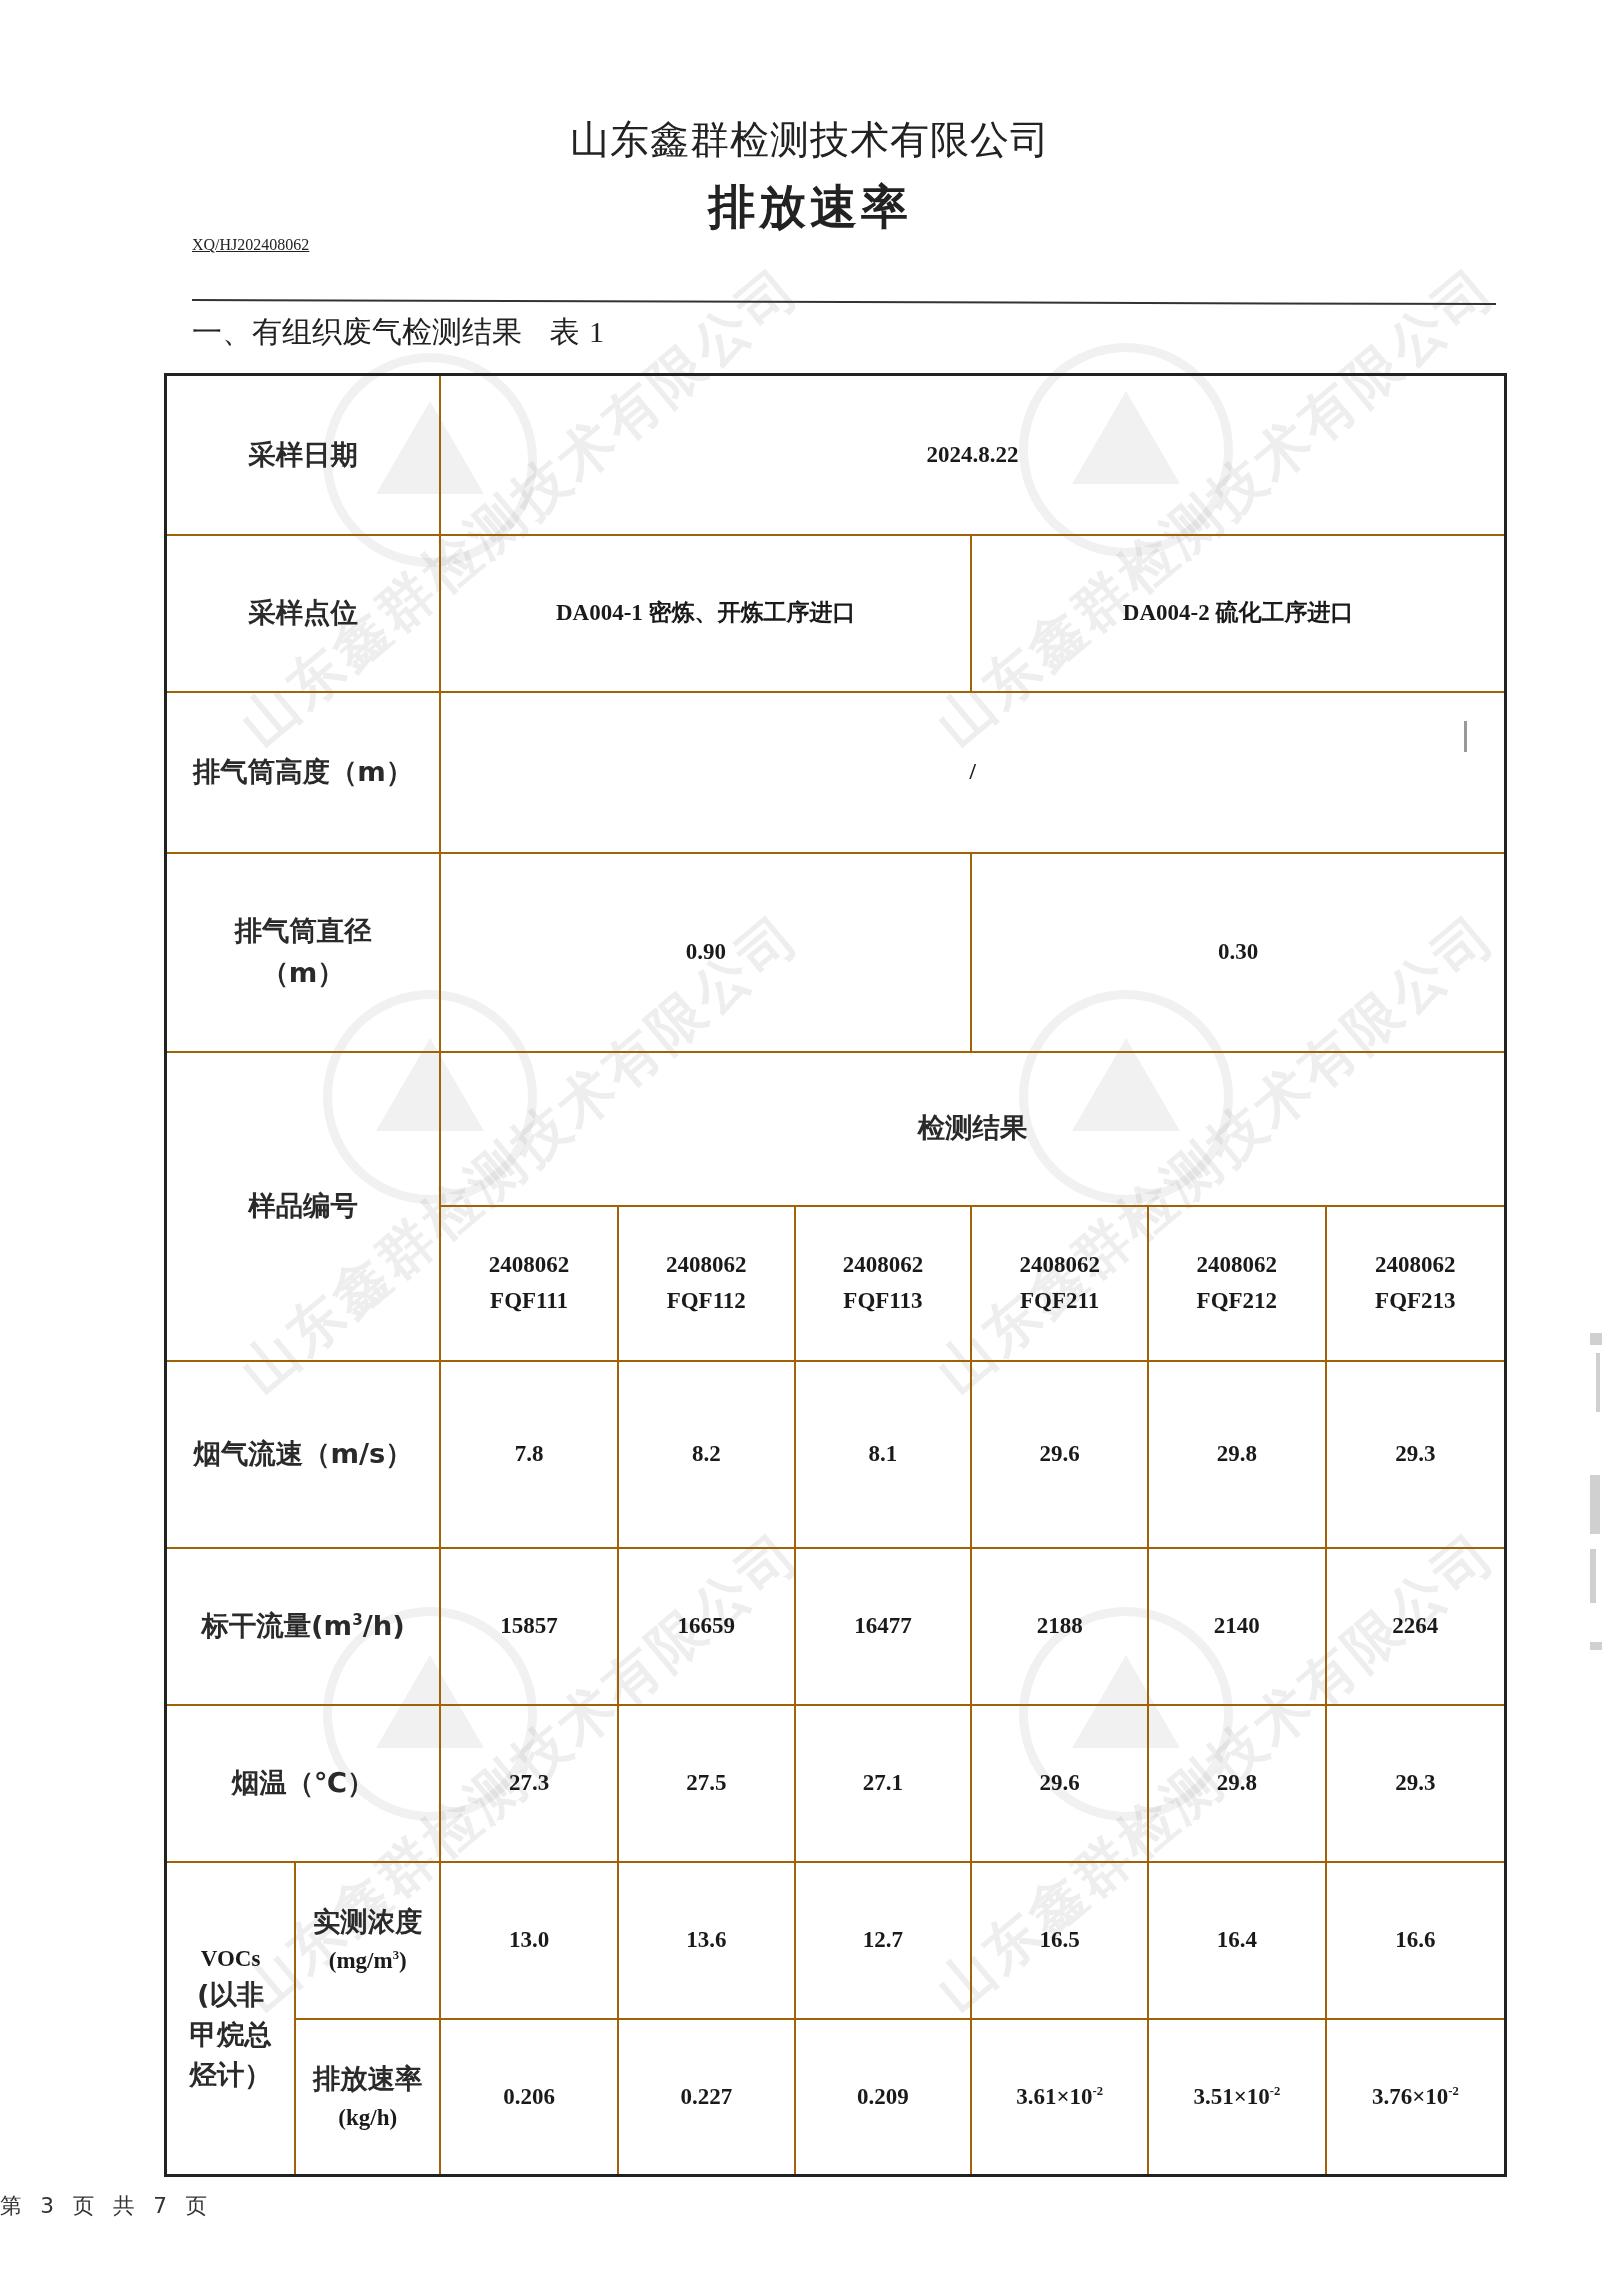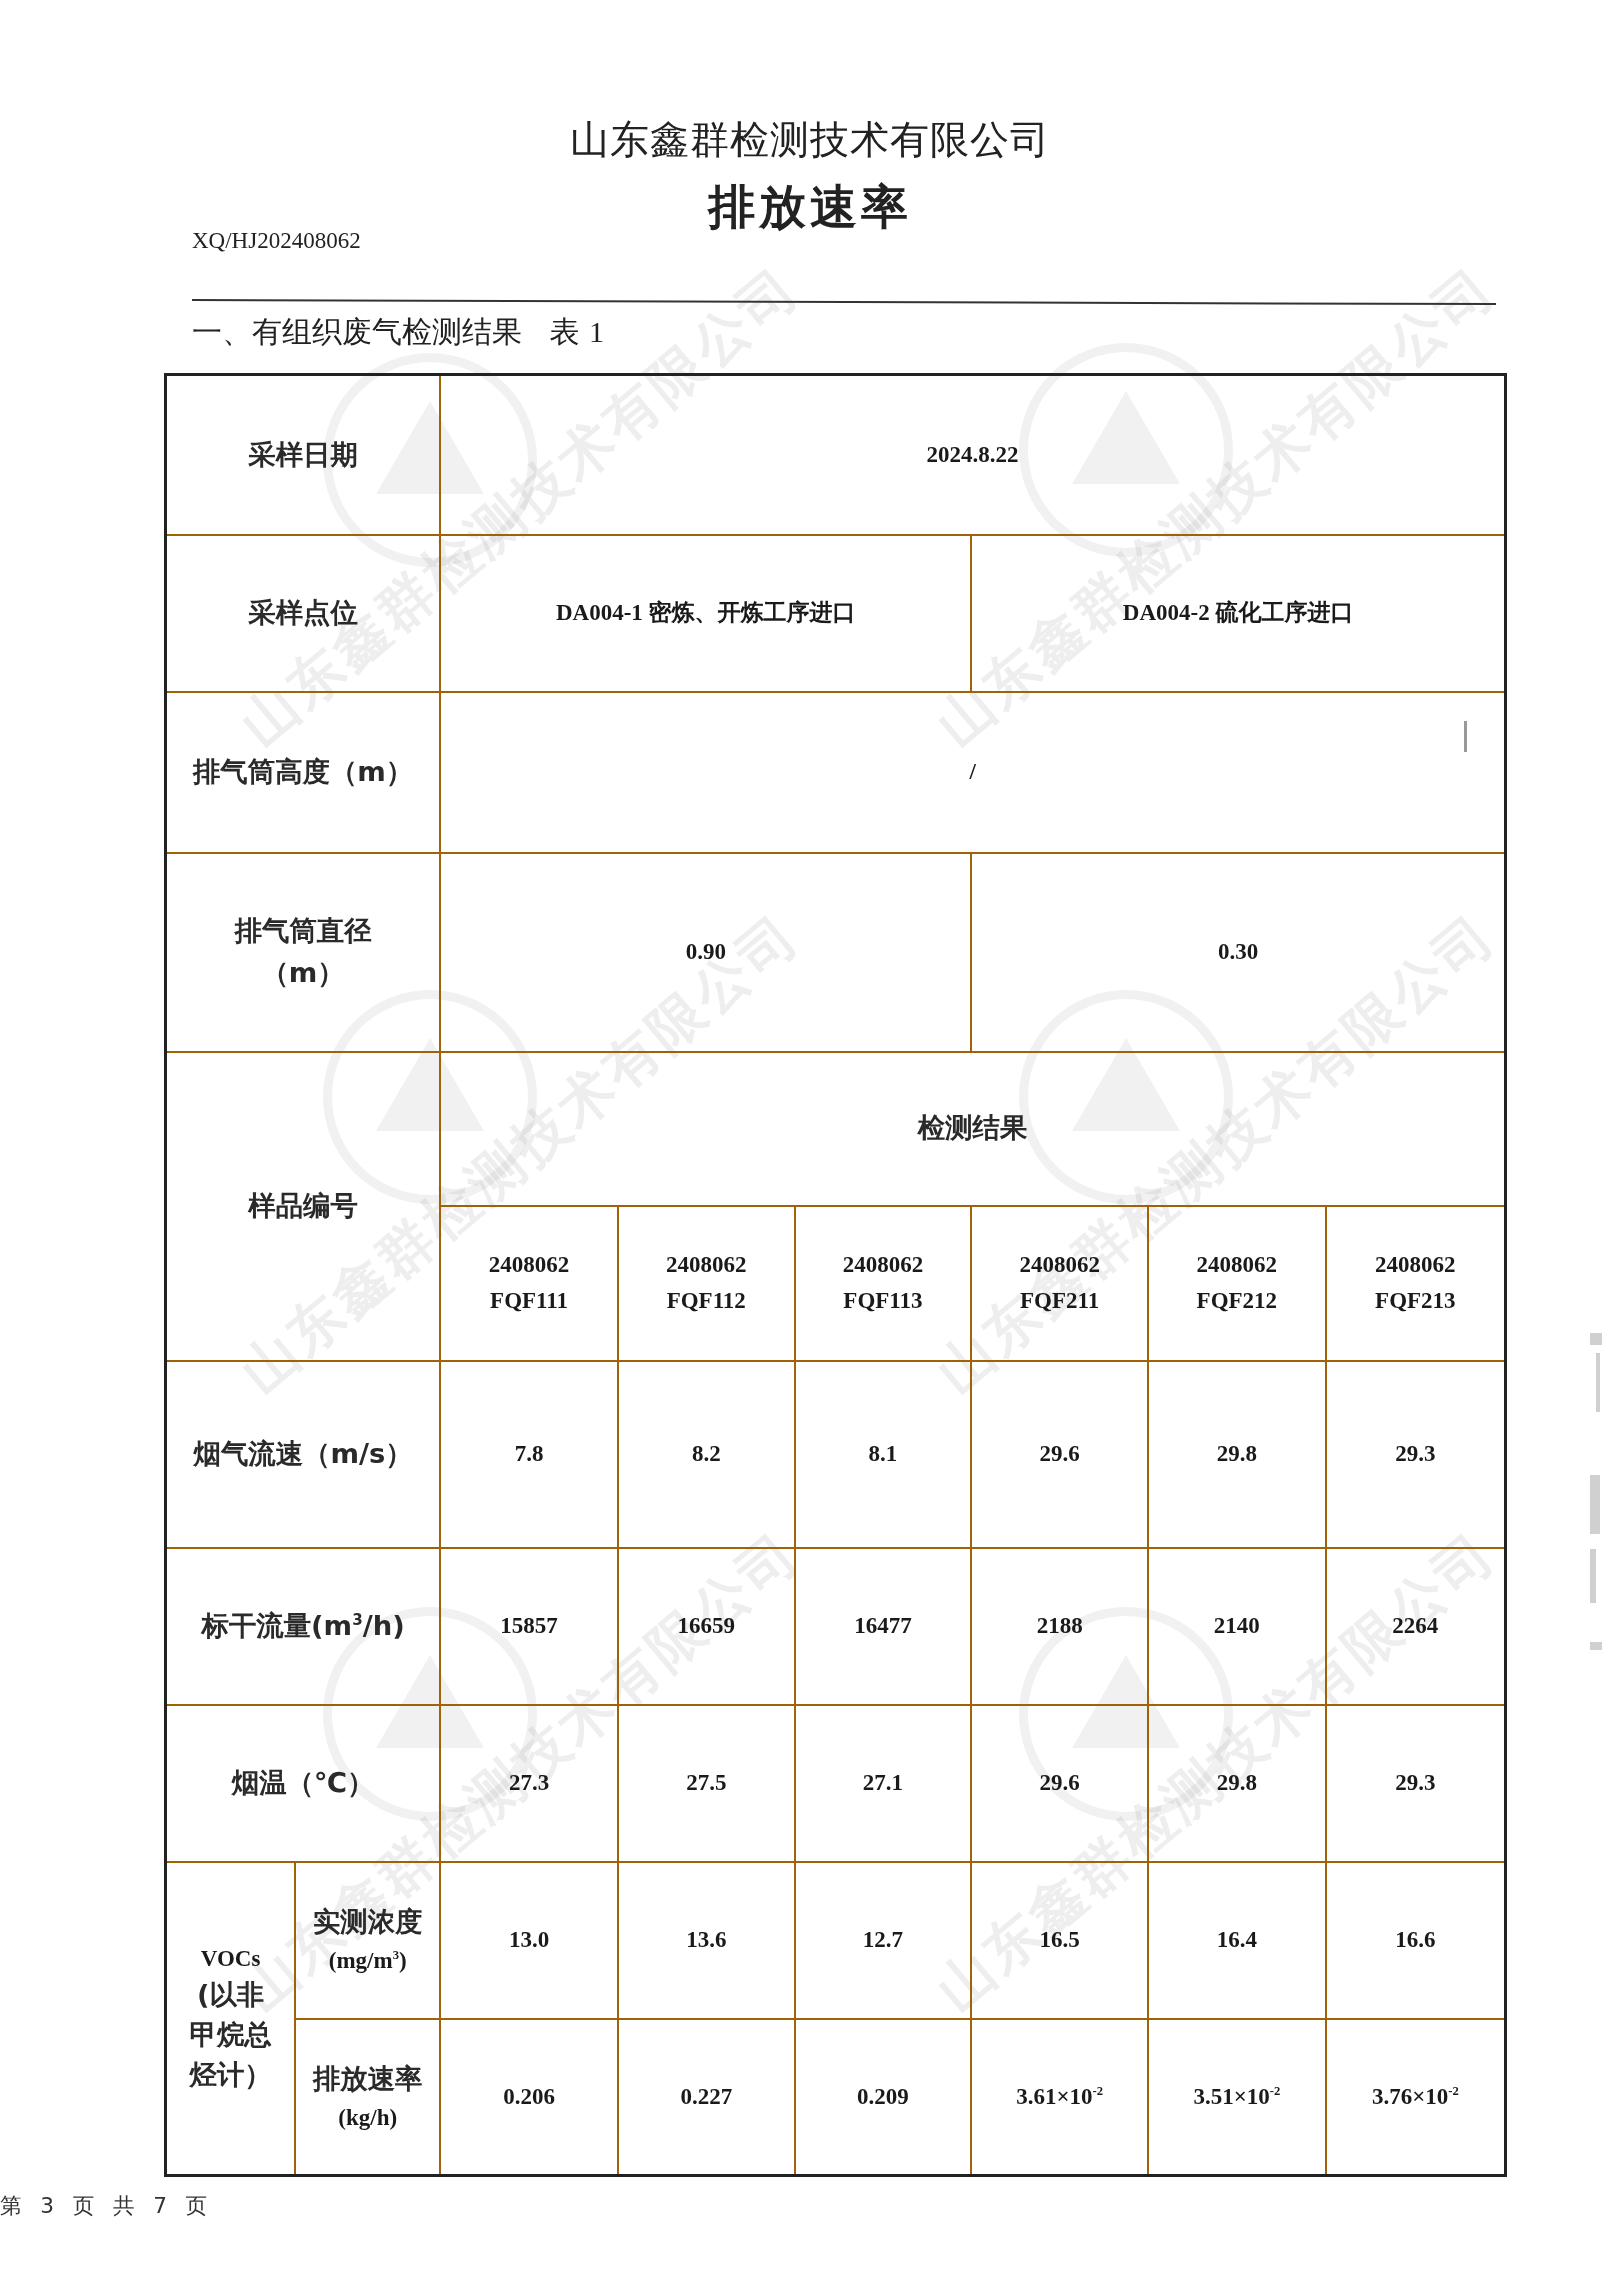--- a/index.html
+++ b/index.html
@@ -9,21 +9,21 @@
     }
     .company {
       position: absolute; left: 0; top: 113px; width: 1620px; text-align: center;
       font-family: "DejaVu Sans", sans-serif; font-size: 39px; letter-spacing: 1px; color: #222;
     }
     .title {
       position: absolute; left: 0; top: 176px; width: 1620px; text-align: center;
       font-family: "DejaVu Sans", sans-serif; font-size: 47px; font-weight: bold; letter-spacing: 3.9px; color: #222;
     }
     .report-no {
-      position: absolute; left: 192px; top: 228px; font-size: 23px; color: #222;
+      position: absolute; left: 192px; top: 236px; font-size: 16px; color: #222; text-decoration: underline;
     }
     .hr {
       position: absolute; left: 192px; top: 299px; width: 1304px; height: 0;
       border-top: 2px solid #333; transform: rotate(0.18deg); transform-origin: left;
     }
     .section-title {
       position: absolute; left: 192px; top: 312px; font-size: 30px; color: #222;
       font-family: "DejaVu Sans", sans-serif;
     }
     .section-title .tbl { margin-left: 27.4px; }

